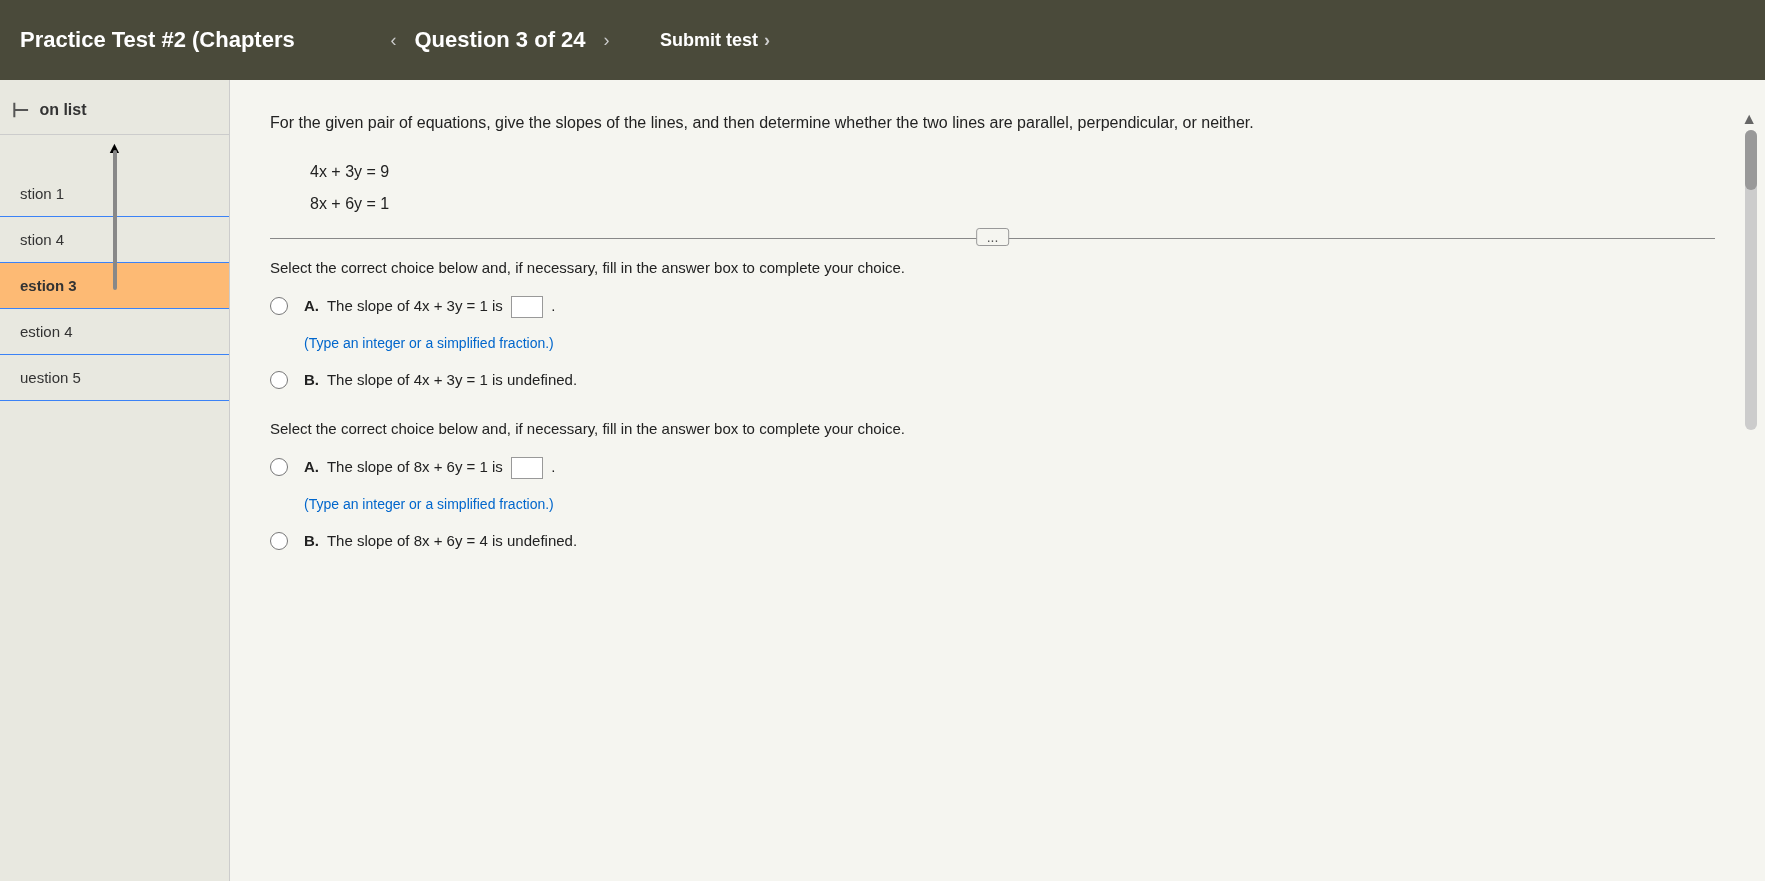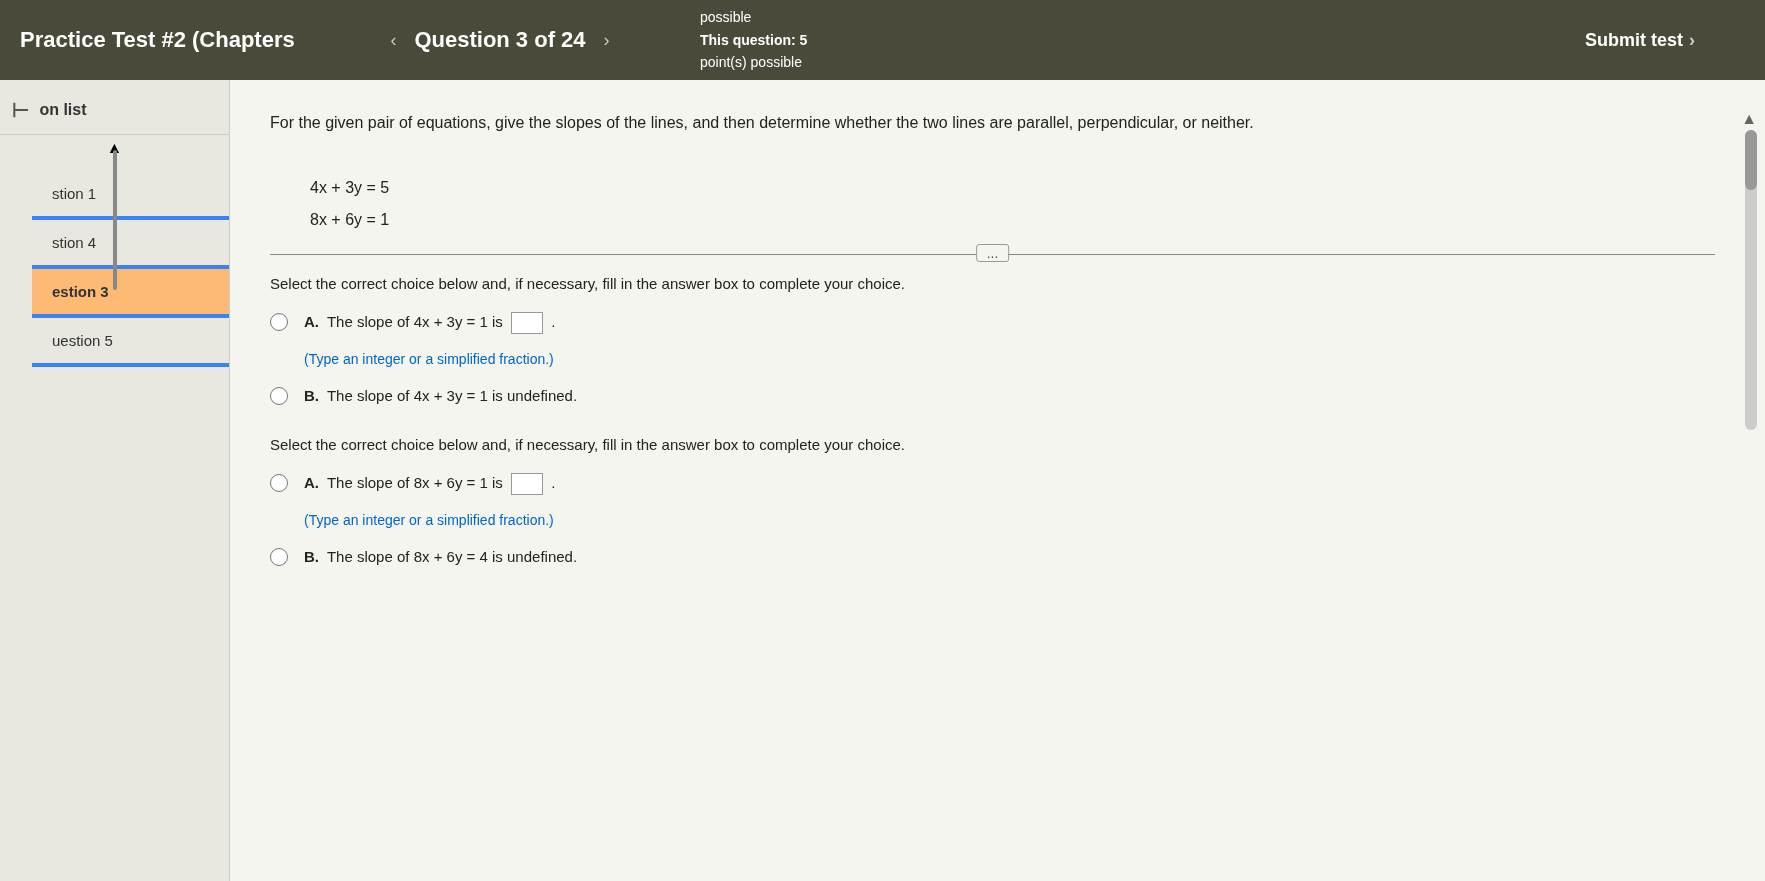--- a/index.html
+++ b/index.html
@@ -113,41 +113,40 @@
     }
     .sidebar-list {
       list-style: none;
       padding-top: 10px;
     }
     .sidebar-item {
       padding: 14px 20px;
       font-size: 15px;
       color: #333;
       cursor: pointer;
-      border-bottom: 4px solid #3b82f6;
-      margin-left: 32px;
+      border-bottom: 1px solid #3b82f6;
     }
     .sidebar-item.active {
       background: #fdba74;
       font-weight: bold;
     }
 
     
     .content {
       flex: 1;
       background: #f5f5f0;
       padding: 30px 50px 30px 40px;
       position: relative;
     }
 
     .question-text {
       font-size: 16px;
       color: #222;
       line-height: 1.6;
-      margin-bottom: 36px;
+      margin-bottom: 20px;
       max-width: 1100px;
     }
 
     .equations {
       margin: 18px 0 18px 40px;
       font-size: 16px;
       color: #222;
       line-height: 2;
     }
 
@@ -251,27 +250,20 @@
 </head>
 <body>
 
 <header class="header">
   <div class="header-title">Practice Test #2 (Chapters</div>
   <div class="header-nav">
     <span class="header-nav-arrow">‹</span>
     <span class="header-question">Question 3 of 24</span>
     <span class="header-nav-arrow">›</span>
   </div>
-  <div class="header-points">
-    <span>possible</span><br>
-    <span class="this-question">
-      <span>This question: </span><span>5</span>
-    </span><br>
-    <span>point(s) possible</span>
-  </div>
   <div class="header-submit">
     <button class="submit-btn">
       <span>Submit test</span>
       <span class="submit-arrow">›</span>
     </button>
   </div>
 </header>
 
 <div class="main-layout">
 
@@ -288,31 +280,34 @@
       <li class="sidebar-item">
         <span>stion 1</span>
       </li>
       <li class="sidebar-item">
         <span>stion 4</span>
       </li>
       <li class="sidebar-item active">
         <span>estion 3</span>
       </li>
       <li class="sidebar-item">
+        <span>estion 4</span>
+      </li>
+      <li class="sidebar-item">
         <span>uestion 5</span>
       </li>
     </ul>
   </aside>
 
   <main class="content">
 
     <p class="question-text">For the given pair of equations, give the slopes of the lines, and then determine whether the two lines are parallel, perpendicular, or neither.</p>
 
     <div class="equations">
-      <div>4x + 3y = 5</div>
+      <div>4x + 3y = 9</div>
       <div>8x + 6y = 1</div>
     </div>
 
     <div style="position:relative; margin: 10px 0;">
       <hr class="divider">
       <span class="divider-dots">...</span>
     </div>
 
     <p class="select-choice-text">Select the correct choice below and, if necessary, fill in the answer box to complete your choice.</p>
 

